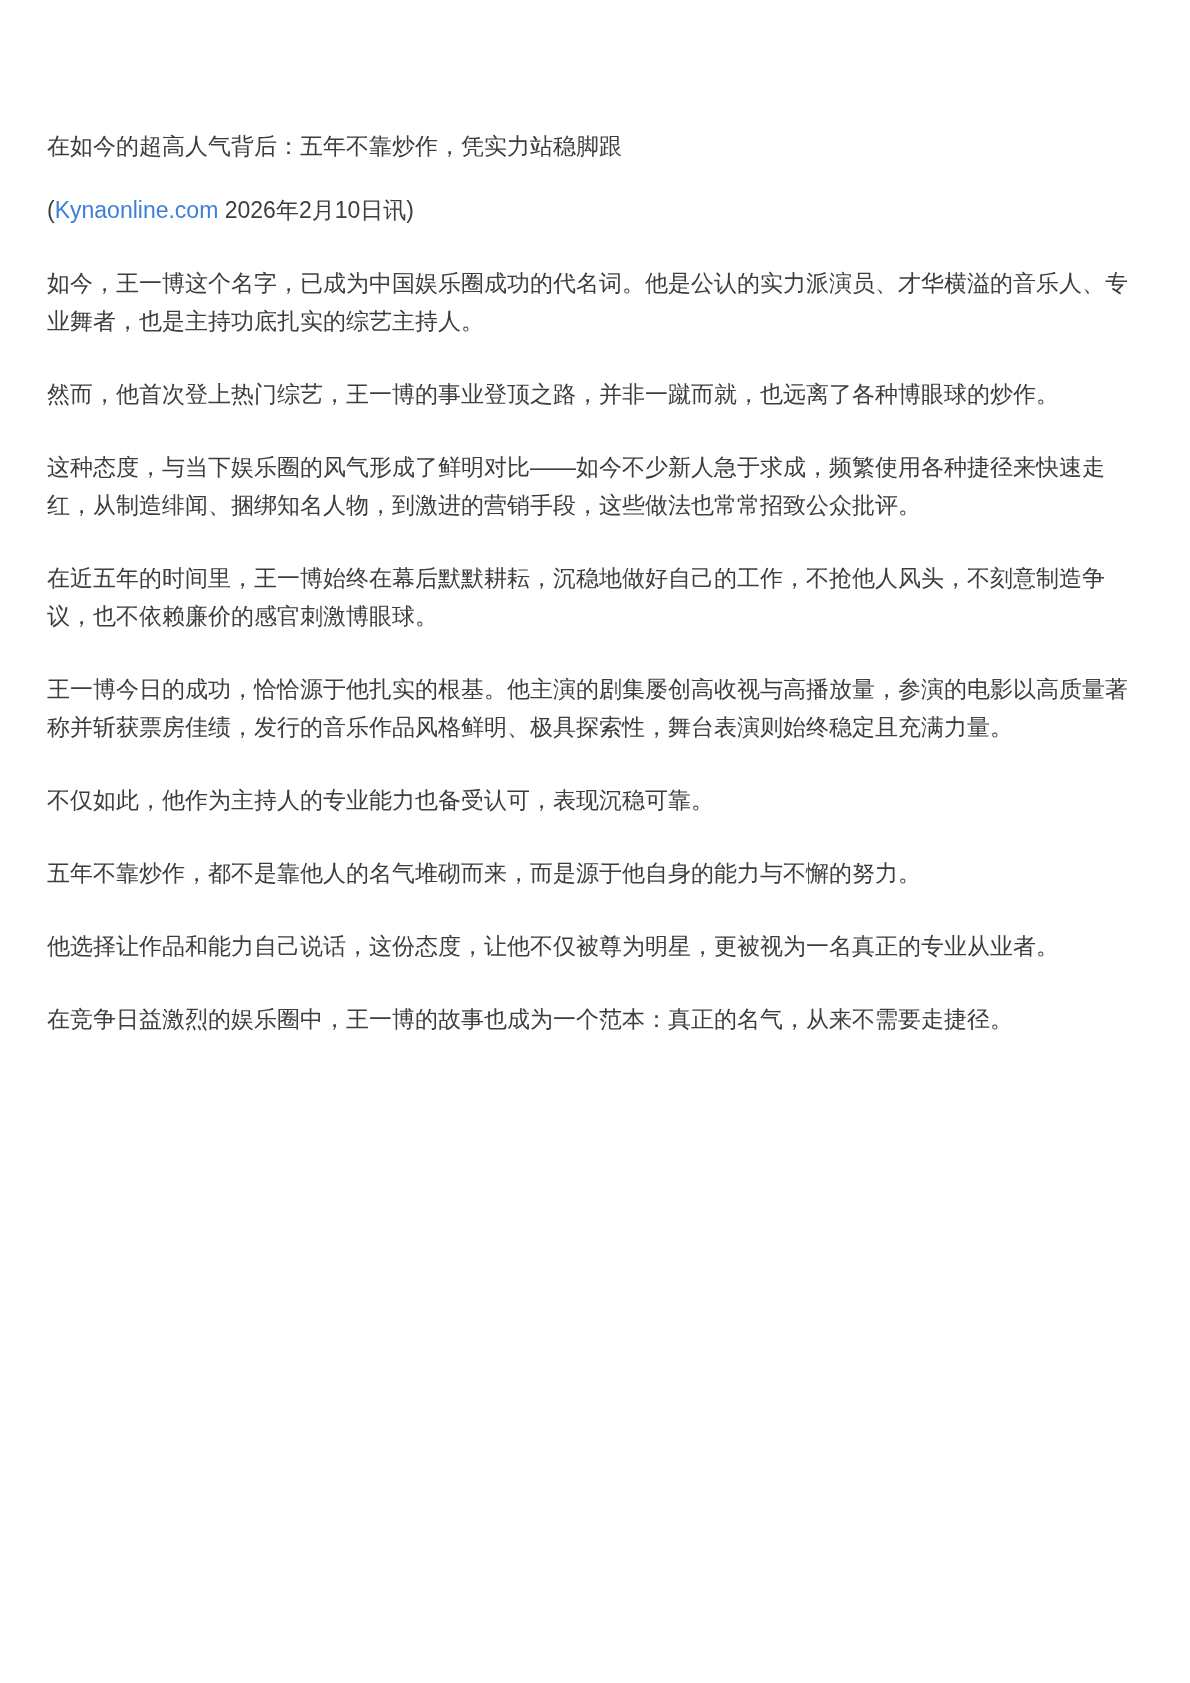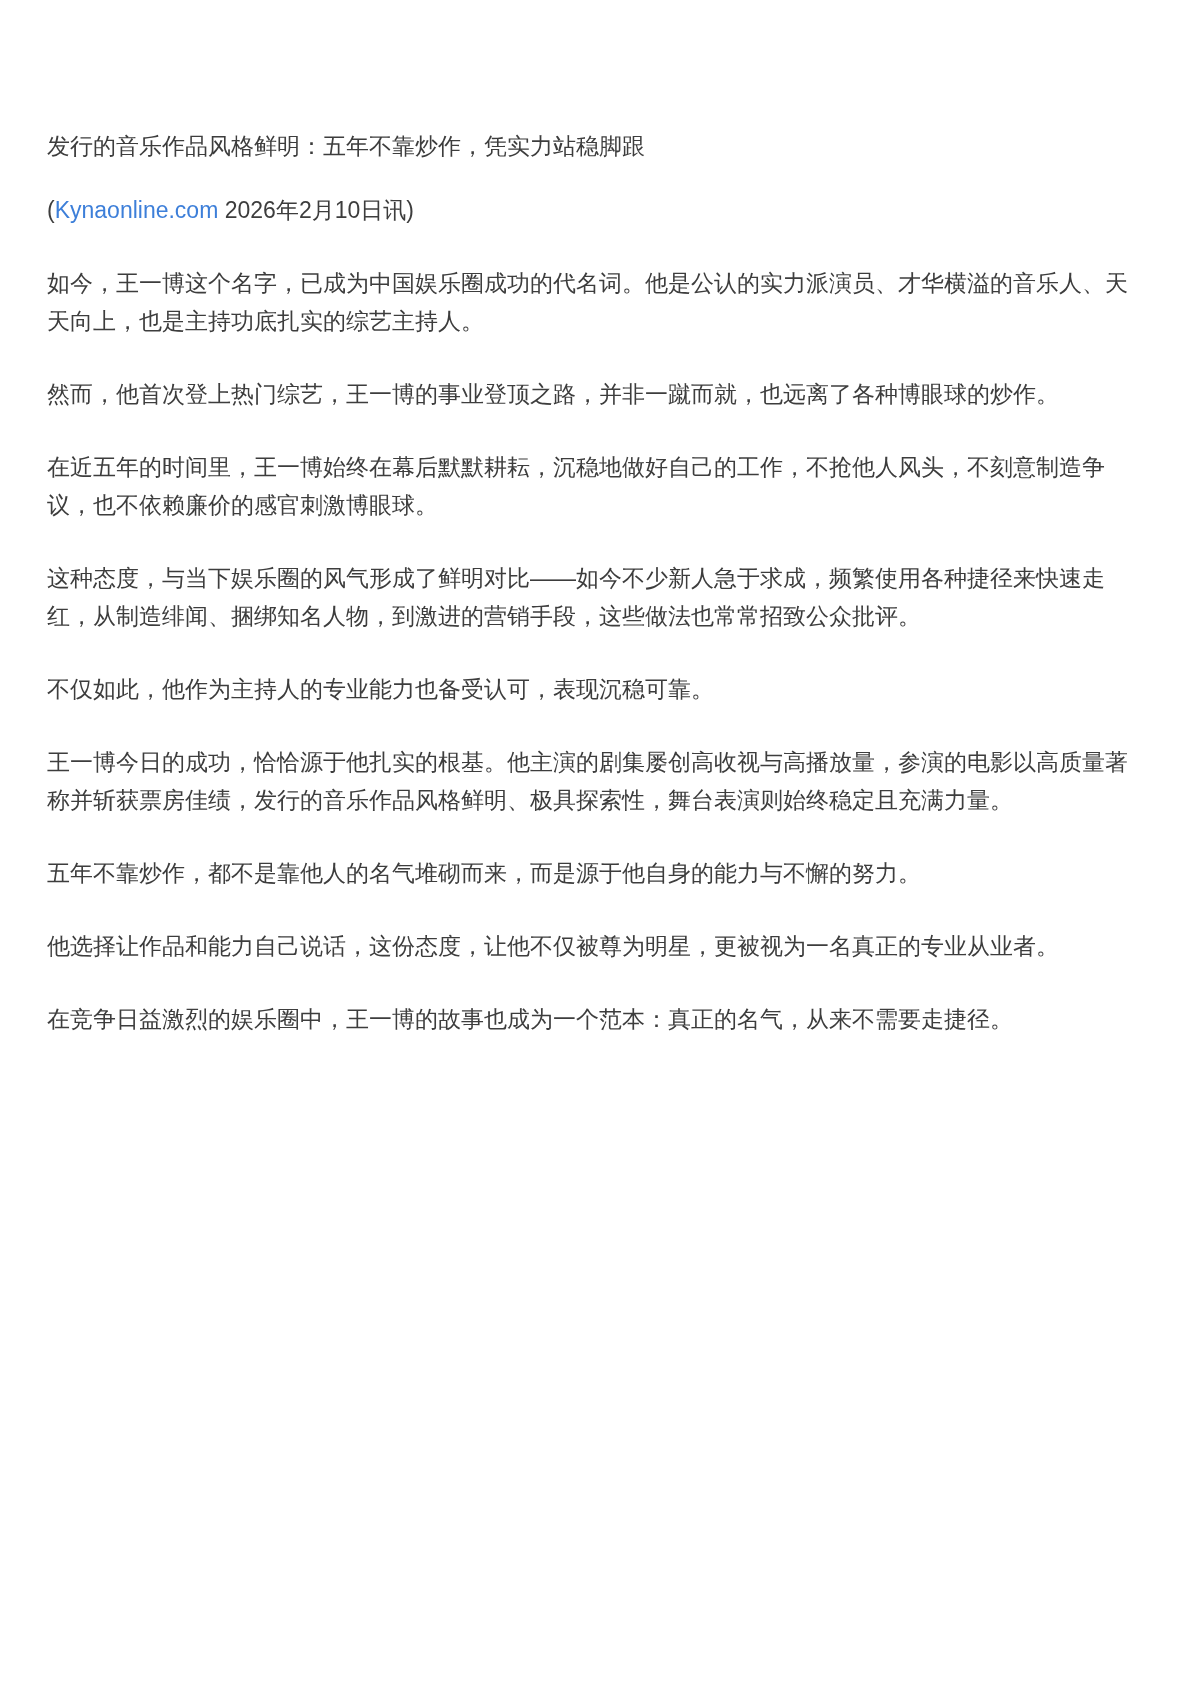--- a/index.html
+++ b/index.html
@@ -40,27 +40,27 @@
     color: #3d7fd9;
     text-decoration: none;
     cursor: pointer;
   }
 </style>
 </head>
 <body>
 
 <div class="article">
 
-  <p class="article-title">发行的音乐作品风格鲜明：五年不靠炒作，凭实力站稳脚跟</p>
+  <p class="article-title">在如今的超高人气背后：五年不靠炒作，凭实力站稳脚跟</p>
 
   <p class="article-meta"><span>(</span><a class="source-link">Kynaonline.com</a><span> 2026年2月10日讯)</span></p>
 
-  <p>如今，王一博这个名字，已成为中国娱乐圈成功的代名词。他是公认的实力派演员、才华横溢的音乐人、天天向上，也是主持功底扎实的综艺主持人。</p>
+  <p>如今，王一博这个名字，已成为中国娱乐圈成功的代名词。他是公认的实力派演员、才华横溢的音乐人、专业舞者，也是主持功底扎实的综艺主持人。</p>
   <p>然而，他首次登上热门综艺，王一博的事业登顶之路，并非一蹴而就，也远离了各种博眼球的炒作。</p>
+  <p>这种态度，与当下娱乐圈的风气形成了鲜明对比——如今不少新人急于求成，频繁使用各种捷径来快速走红，从制造绯闻、捆绑知名人物，到激进的营销手段，这些做法也常常招致公众批评。</p>
   <p>在近五年的时间里，王一博始终在幕后默默耕耘，沉稳地做好自己的工作，不抢他人风头，不刻意制造争议，也不依赖廉价的感官刺激博眼球。</p>
-  <p>这种态度，与当下娱乐圈的风气形成了鲜明对比——如今不少新人急于求成，频繁使用各种捷径来快速走红，从制造绯闻、捆绑知名人物，到激进的营销手段，这些做法也常常招致公众批评。</p>
+  <p>王一博今日的成功，恰恰源于他扎实的根基。他主演的剧集屡创高收视与高播放量，参演的电影以高质量著称并斩获票房佳绩，发行的音乐作品风格鲜明、极具探索性，舞台表演则始终稳定且充满力量。</p>
   <p>不仅如此，他作为主持人的专业能力也备受认可，表现沉稳可靠。</p>
-  <p>王一博今日的成功，恰恰源于他扎实的根基。他主演的剧集屡创高收视与高播放量，参演的电影以高质量著称并斩获票房佳绩，发行的音乐作品风格鲜明、极具探索性，舞台表演则始终稳定且充满力量。</p>
   <p>五年不靠炒作，都不是靠他人的名气堆砌而来，而是源于他自身的能力与不懈的努力。</p>
   <p>他选择让作品和能力自己说话，这份态度，让他不仅被尊为明星，更被视为一名真正的专业从业者。</p>
   <p>在竞争日益激烈的娱乐圈中，王一博的故事也成为一个范本：真正的名气，从来不需要走捷径。</p>
 
 </div>
 
 </body></html>

